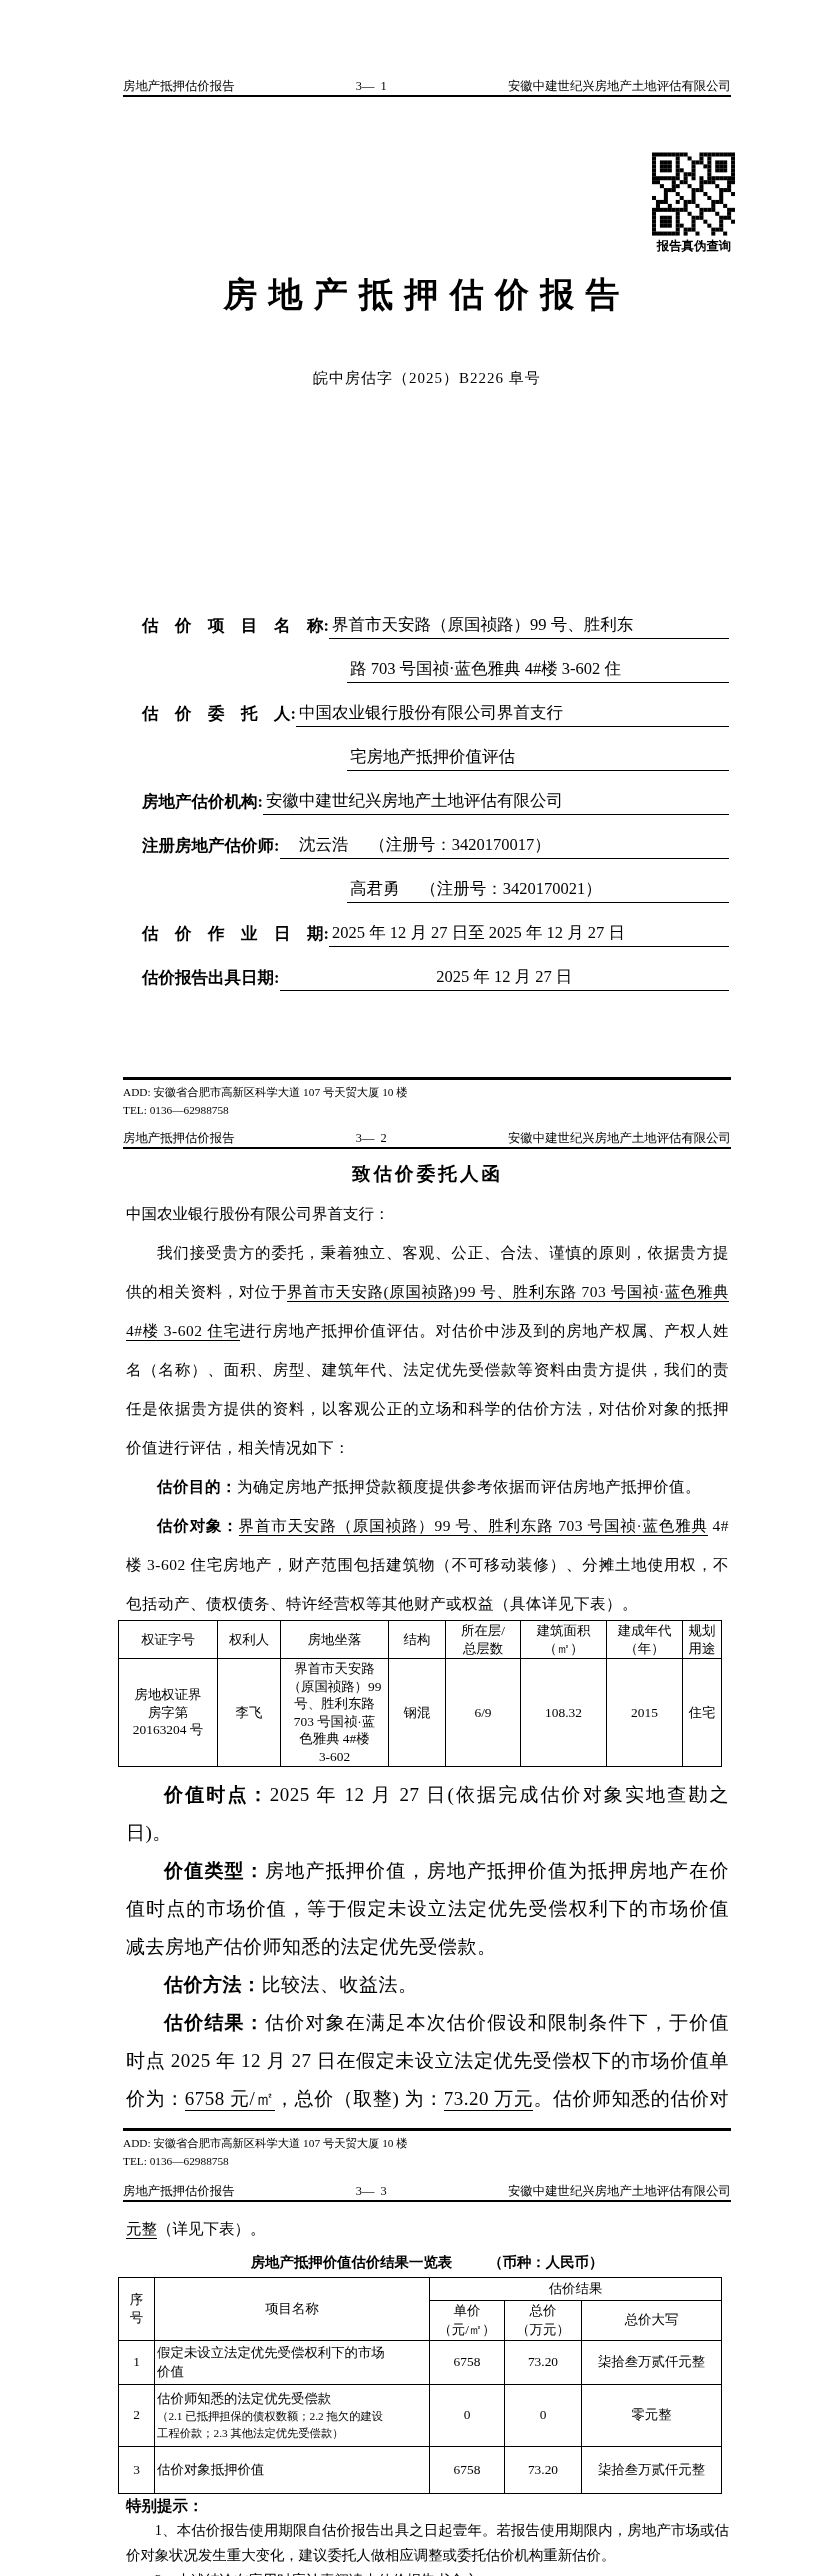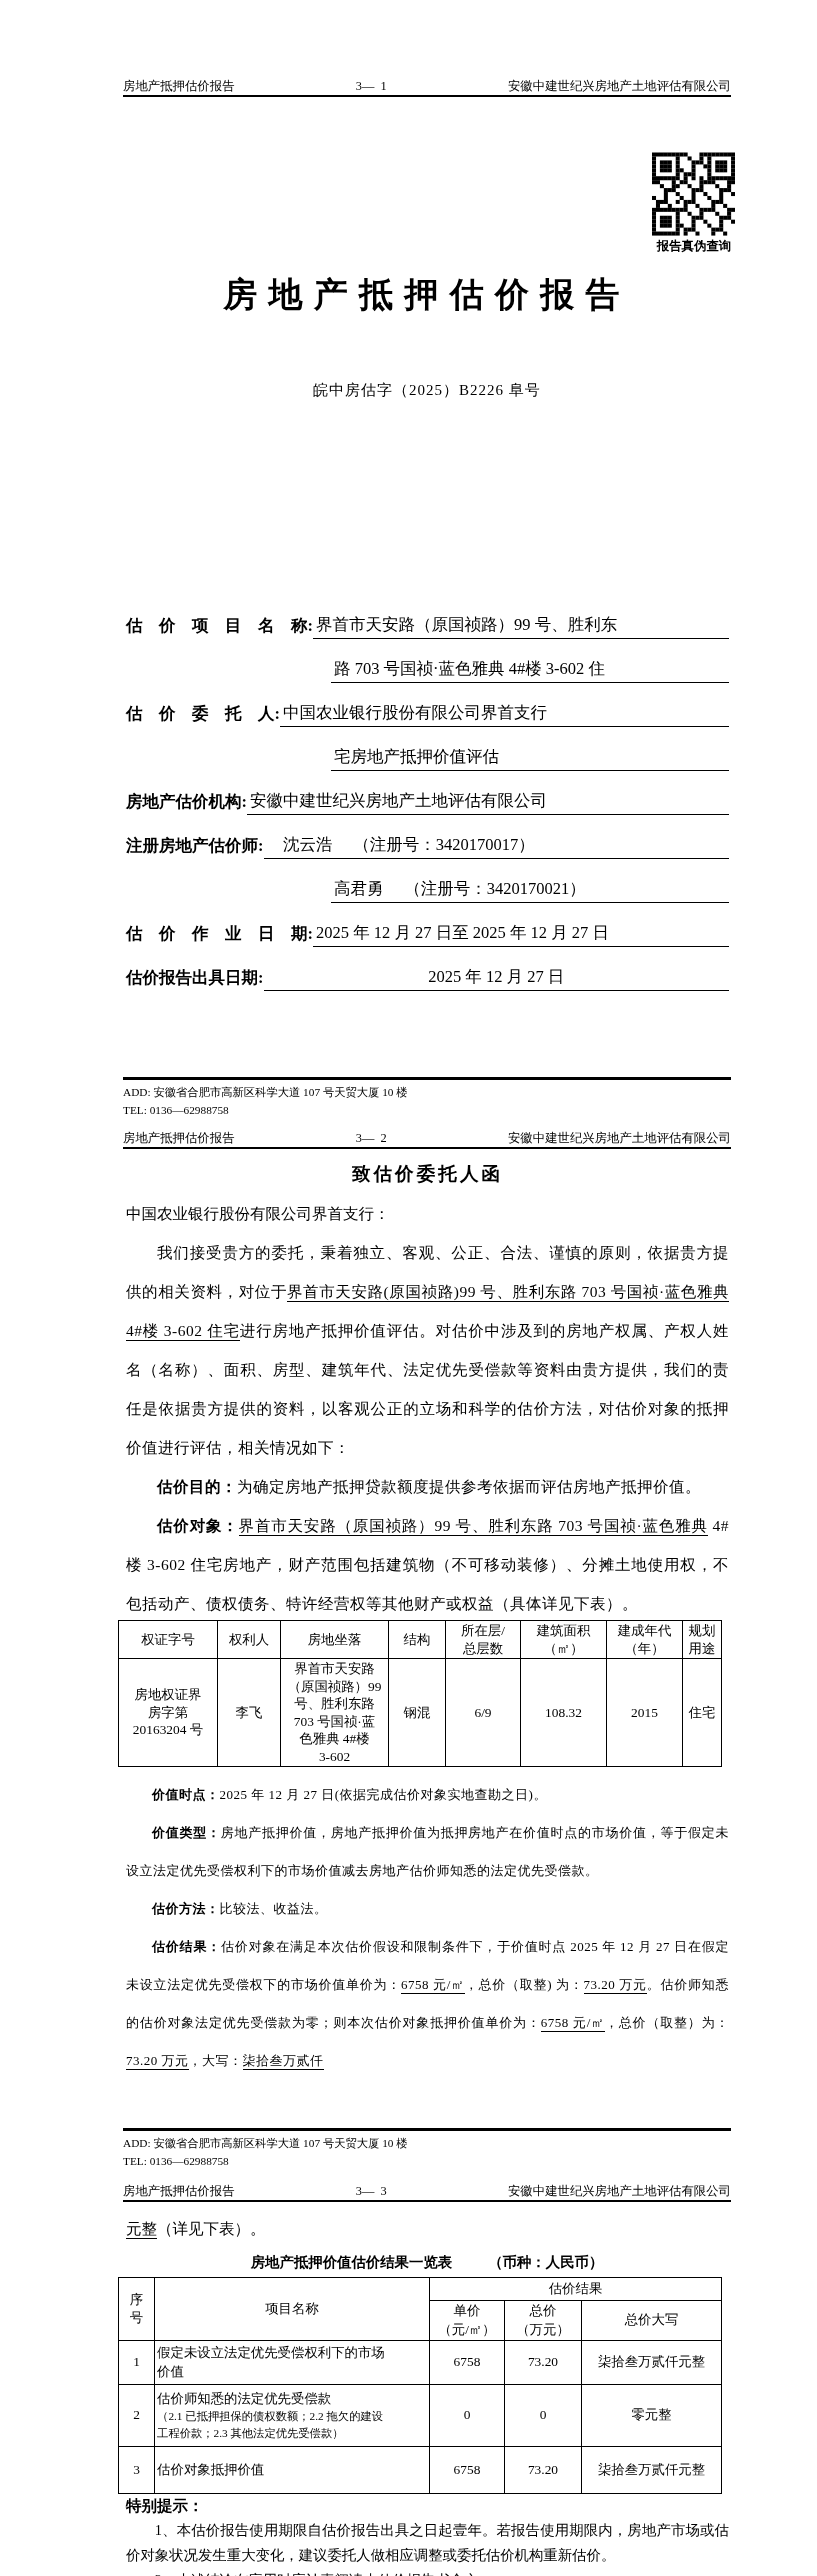--- a/index.html
+++ b/index.html
@@ -15,36 +15,36 @@
   
   .pgftr{left:123px;width:608px;border-top:3.1px solid #000;padding-top:4.1px;font-size:11.3px;line-height:17.5px;}
   .pgftr div{white-space:pre;}
 
   
   .qrbox{left:652px;top:151px;width:83px;height:86px;}
   .qrbox svg{width:83px;height:86px;display:block;}
   .qrcap{left:647px;top:239px;width:94px;text-align:center;font-weight:bold;font-size:12.4px;line-height:15.5px;}
   .bigtitle{left:123px;top:269px;width:608px;text-align:center;font-size:34px;font-weight:bold;
             letter-spacing:11.3px;line-height:52px;}
-  .subtitle{left:123px;top:378px;width:608px;text-align:center;font-size:15px;line-height:24px;letter-spacing:1px;}
+  .subtitle{left:123px;top:366px;width:608px;text-align:center;font-size:15px;line-height:24px;letter-spacing:1px;}
   .cover-fields{left:126px;top:604px;width:603px;}
-  .crow{display:flex;align-items:center;height:44px;font-size:16.5px;}
+  .crow{display:flex;align-items:center;height:44px;font-size:16.5px;margin-left:16px;}
   .cspacer{display:inline-block;width:205px;flex:none;}
   .clabel{white-space:pre;font-weight:bold;flex:none;}
   .cval{flex:1;line-height:24px;padding:0 3.1px 1.5px 3.1px;}
   .cval.u{border-bottom:1px solid #000;}
   .cval.center{text-align:center;}
 
   
   .blockA{left:126px;top:1155px;width:603px;height:464px;overflow:hidden;}
   .letter-title{height:39px;line-height:39px;text-align:center;font-size:18.5px;font-weight:bold;letter-spacing:3.1px;}
   .greet{height:39px;line-height:39px;font-size:15.5px;}
   .blockA .para{font-size:15.5px;line-height:39px;letter-spacing:0.5px;}
   .blockC{left:126px;top:1776px;width:603px;height:343px;overflow:hidden;}
-  .blockC .para{font-size:13px;line-height:38px;letter-spacing:0.5px;}
+  .blockC .para{font-size:19px;line-height:38px;letter-spacing:0.5px;}
   .blockD{left:126px;top:2210px;width:603px;font-size:15.5px;line-height:37px;}
   .para{margin:0;text-align:justify;}
   .ind{text-indent:2em;}
   .useg{border-bottom:1px solid #000;padding-bottom:1px;}
   .bseg{font-weight:bold;}
 
   
   table{border-collapse:collapse;table-layout:fixed;}
   td,th{border:1px solid #000;text-align:center;vertical-align:middle;font-weight:normal;
         font-size:13.4px;padding:1px 2.1px;white-space:pre-line;overflow:hidden;}

